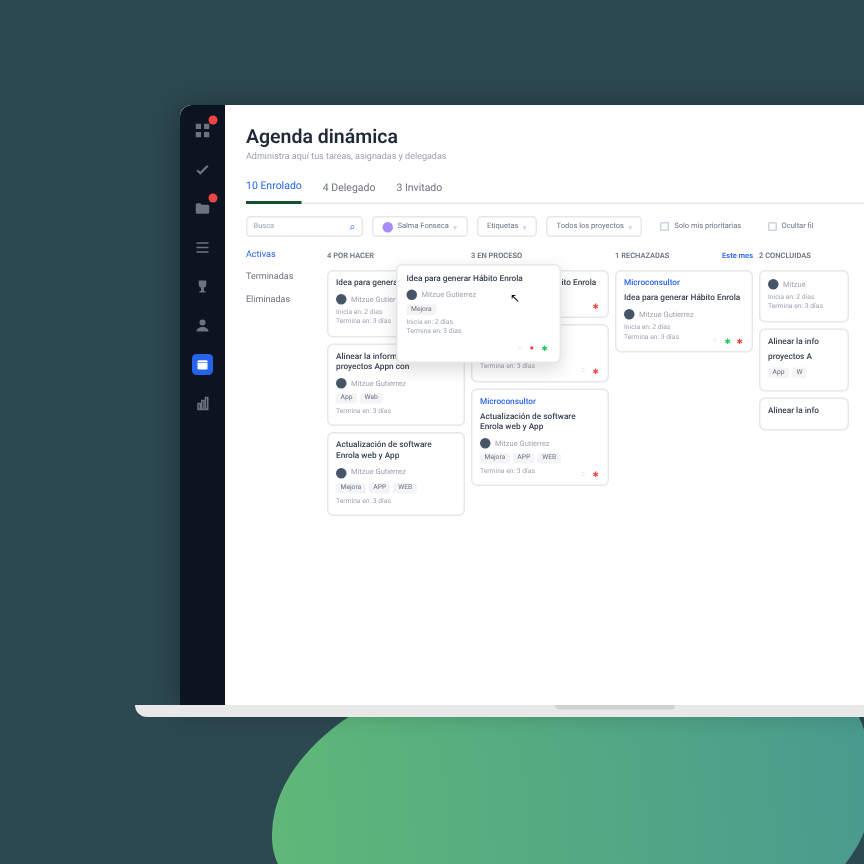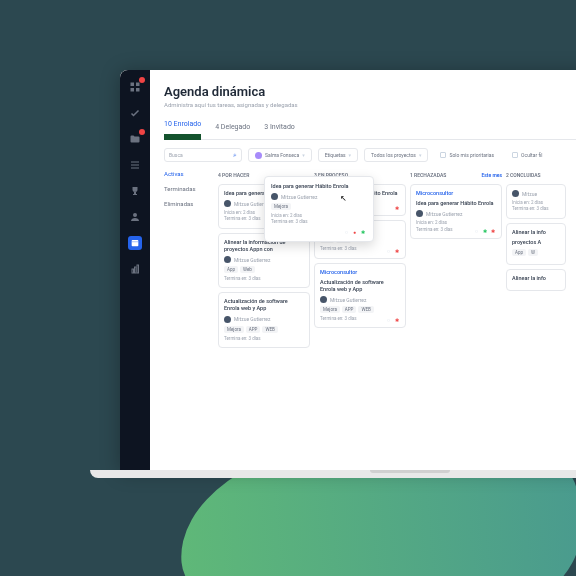--- a/index.html
+++ b/index.html
@@ -12,21 +12,21 @@
 .sidebar{width:30px;background:#0d1421;display:flex;flex-direction:column;align-items:center;padding-top:10px;gap:12px}
 .sidebar-icon{width:14px;height:14px;display:flex;align-items:center;justify-content:center;color:#6b7280;position:relative}
 .sidebar-icon svg{width:12px;height:12px}
 .sidebar-icon.active{color:#fff;background:#2563eb;border-radius:3px;padding:2px}
 .badge{position:absolute;top:-3px;right:-3px;width:6px;height:6px;background:#ef4444;border-radius:50%}
 .main{flex:1;padding:14px 14px 0 14px;overflow:hidden}
 .title{font-size:13px;font-weight:600;color:#1f2937;margin-bottom:2px}
 .subtitle{font-size:6px;color:#9ca3af;margin-bottom:12px}
 .tabs{display:flex;align-items:center;gap:14px;border-bottom:1px solid #e5e7eb;margin-bottom:8px;position:relative}
 .tab{font-size:7px;color:#6b7280;padding-bottom:6px;cursor:pointer}
-.tab.active{color:#2563eb;border-bottom:6px solid #14532d;margin-bottom:-1px}
+.tab.active{color:#2563eb;border-bottom:2px solid #14532d;margin-bottom:-1px}
 .avatar{width:10px;height:10px;border-radius:50%;background:#a78bfa}
 .filters{display:flex;gap:6px;margin-bottom:8px;align-items:center}
 .search{flex:0 0 78px;height:14px;border:1px solid #e5e7eb;border-radius:3px;font-size:5px;padding:0 4px;color:#9ca3af;display:flex;align-items:center;justify-content:space-between}
 .search .q{color:#2563eb;font-size:7px}
 .filter{height:14px;border:1px solid #e5e7eb;border-radius:3px;font-size:5px;padding:0 6px;color:#6b7280;display:flex;align-items:center;gap:3px;white-space:nowrap}
 .chev{font-size:5px;color:#cbd5e1}
 .board{display:flex;gap:8px}
 .left-tabs{width:46px;display:flex;flex-direction:column;gap:8px;font-size:6px}
 .left-tab{color:#6b7280}
 .left-tab.active{color:#2563eb}

